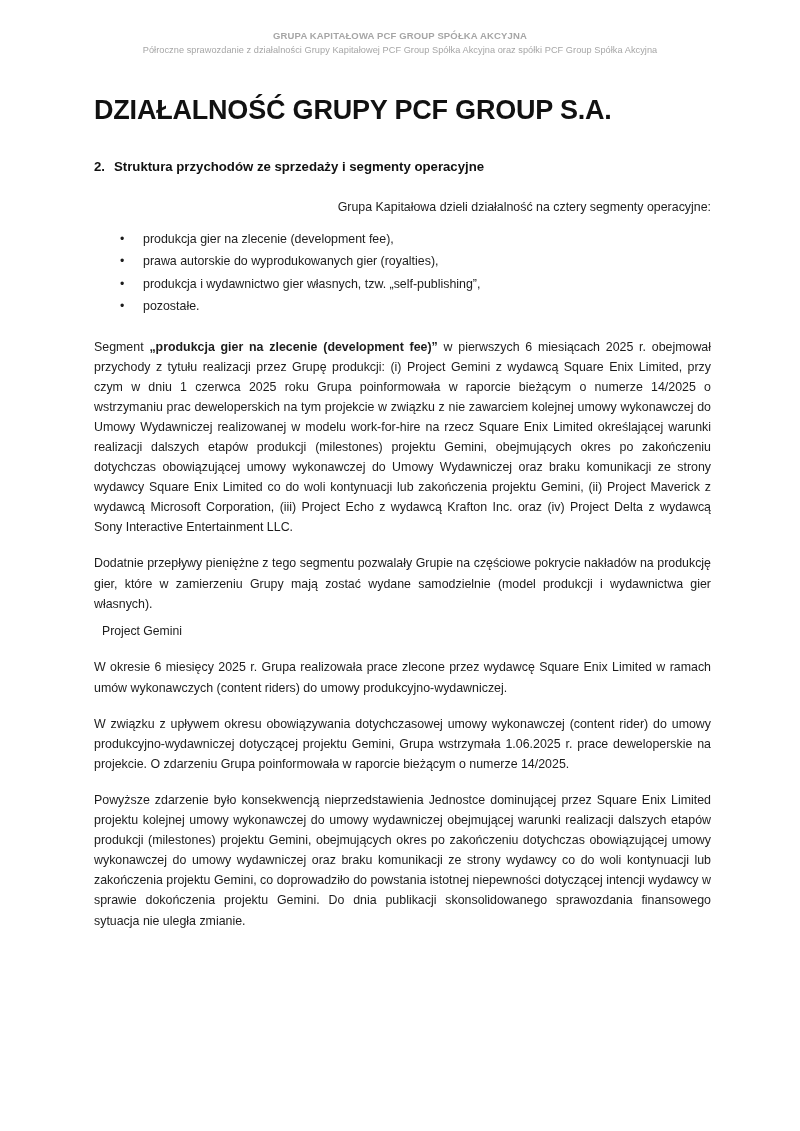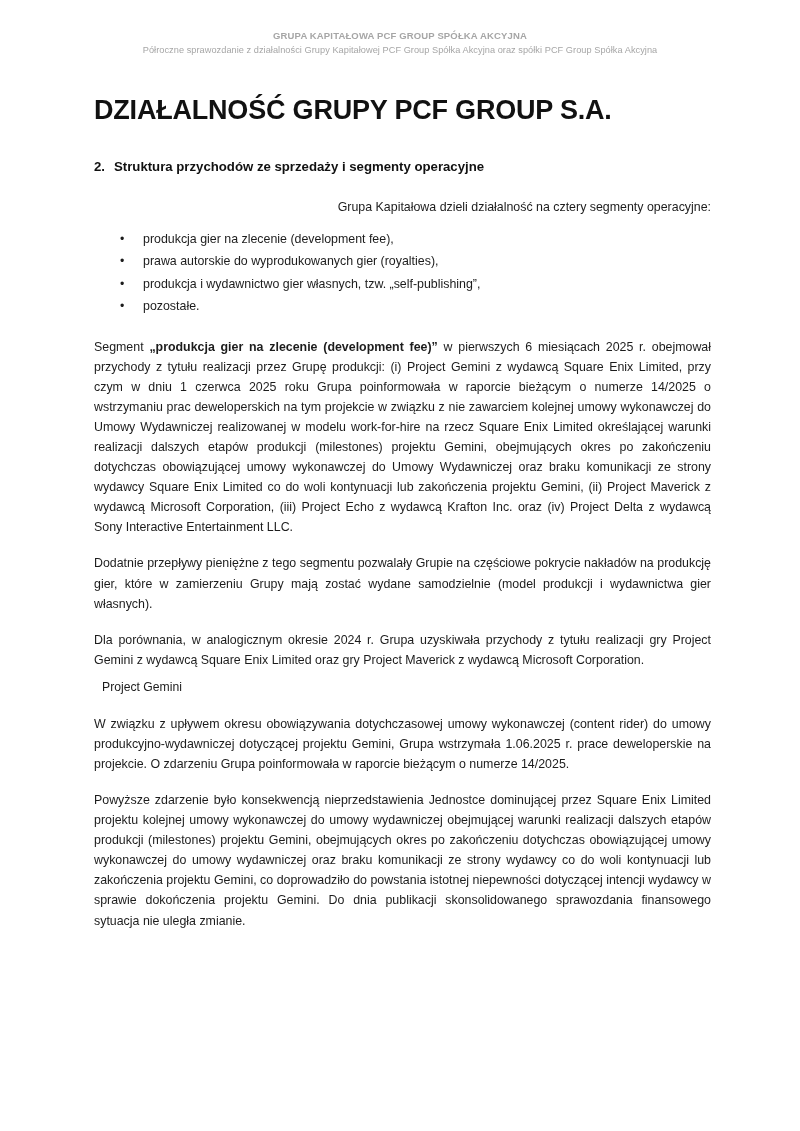--- a/index.html
+++ b/index.html
@@ -169,24 +169,24 @@
       <li>
         <span class="bullet-dot">•</span>
         <span>pozostałe.</span>
       </li>
     </ul>
 
     <p class="para gap-lg"><span>Segment </span><b>„produkcja gier na zlecenie (development fee)”</b><span> w pierwszych 6 miesiącach 2025 r. obejmował przychody z tytułu realizacji przez Grupę produkcji: (i) Project Gemini z wydawcą Square Enix Limited, przy czym w dniu 1 czerwca 2025 roku Grupa poinformowała w raporcie bieżącym o numerze 14/2025 o wstrzymaniu prac deweloperskich na tym projekcie w związku z nie zawarciem kolejnej umowy wykonawczej do Umowy Wydawniczej realizowanej w modelu work-for-hire na rzecz Square Enix Limited określającej warunki realizacji dalszych etapów produkcji (milestones) projektu Gemini, obejmujących okres po zakończeniu dotychczas obowiązującej umowy wykonawczej do Umowy Wydawniczej oraz braku komunikacji ze strony wydawcy Square Enix Limited co do woli kontynuacji lub zakończenia projektu Gemini, (ii) Project Maverick z wydawcą Microsoft Corporation, (iii) Project Echo z wydawcą Krafton Inc. oraz (iv) Project Delta z wydawcą Sony Interactive Entertainment LLC.</span></p>
 
     <p class="para gap">Dodatnie przepływy pieniężne z tego segmentu pozwalały Grupie na częściowe pokrycie nakładów na produkcję gier, które w zamierzeniu Grupy mają zostać wydane samodzielnie (model produkcji i wydawnictwa gier własnych).</p>
 
-    <p class="para gap">Dla porównania, w analogicznym okresie 2024 r. Grupa uzyskiwała przychody z tytułu realizacji gry Project Gemini z wydawcą Square Enix Limited oraz gry Project Maverick z wydawcą Microsoft Corporation.</p>
 
     <p class="italic-head gap">Project Gemini</p>
 
+    <p class="para gap">W okresie 6 miesięcy 2025 r. Grupa realizowała prace zlecone przez wydawcę Square Enix Limited w ramach umów wykonawczych (content riders) do umowy produkcyjno-wydawniczej.</p>
 
     <p class="para gap">W związku z upływem okresu obowiązywania dotychczasowej umowy wykonawczej (content rider) do umowy produkcyjno-wydawniczej dotyczącej projektu Gemini, Grupa wstrzymała 1.06.2025 r. prace deweloperskie na projekcie. O zdarzeniu Grupa poinformowała w raporcie bieżącym o numerze 14/2025.</p>
 
     <p class="para gap">Powyższe zdarzenie było konsekwencją nieprzedstawienia Jednostce dominującej przez Square Enix Limited projektu kolejnej umowy wykonawczej do umowy wydawniczej obejmującej warunki realizacji dalszych etapów produkcji (milestones) projektu Gemini, obejmujących okres po zakończeniu dotychczas obowiązującej umowy wykonawczej do umowy wydawniczej oraz braku komunikacji ze strony wydawcy co do woli kontynuacji lub zakończenia projektu Gemini, co doprowadziło do powstania istotnej niepewności dotyczącej intencji wydawcy w sprawie dokończenia projektu Gemini. Do dnia publikacji skonsolidowanego sprawozdania finansowego sytuacja nie uległa zmianie.</p>
 
   </div>
 
   <div class="doc-footer">
     <span>8</span>
   </div>

